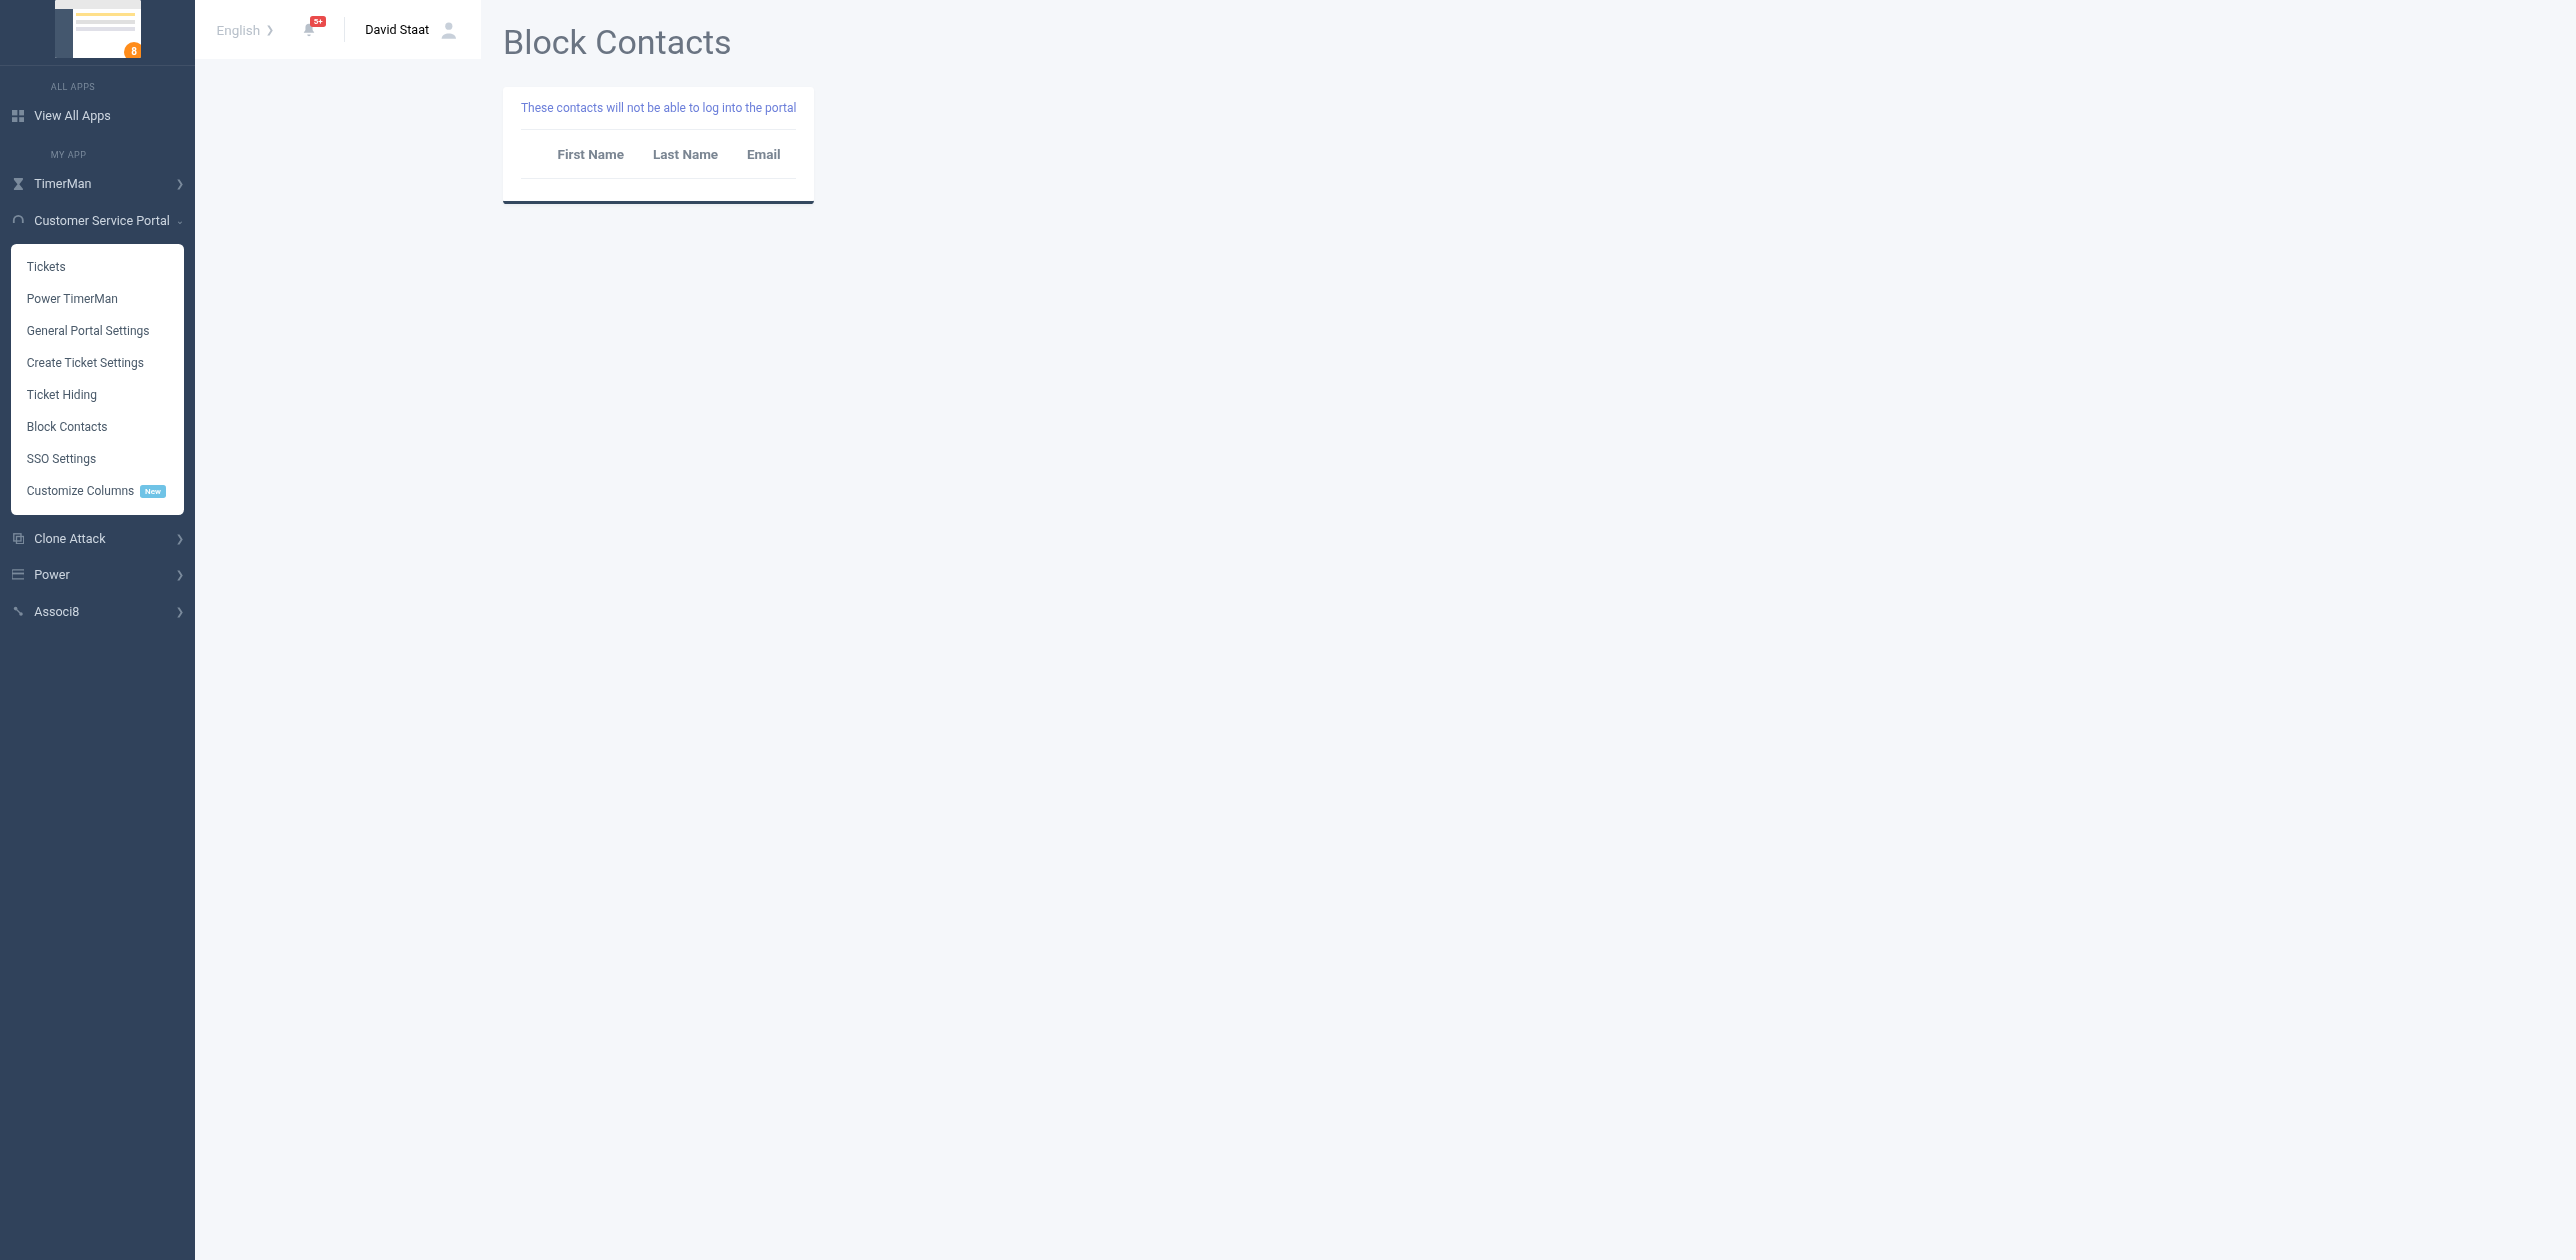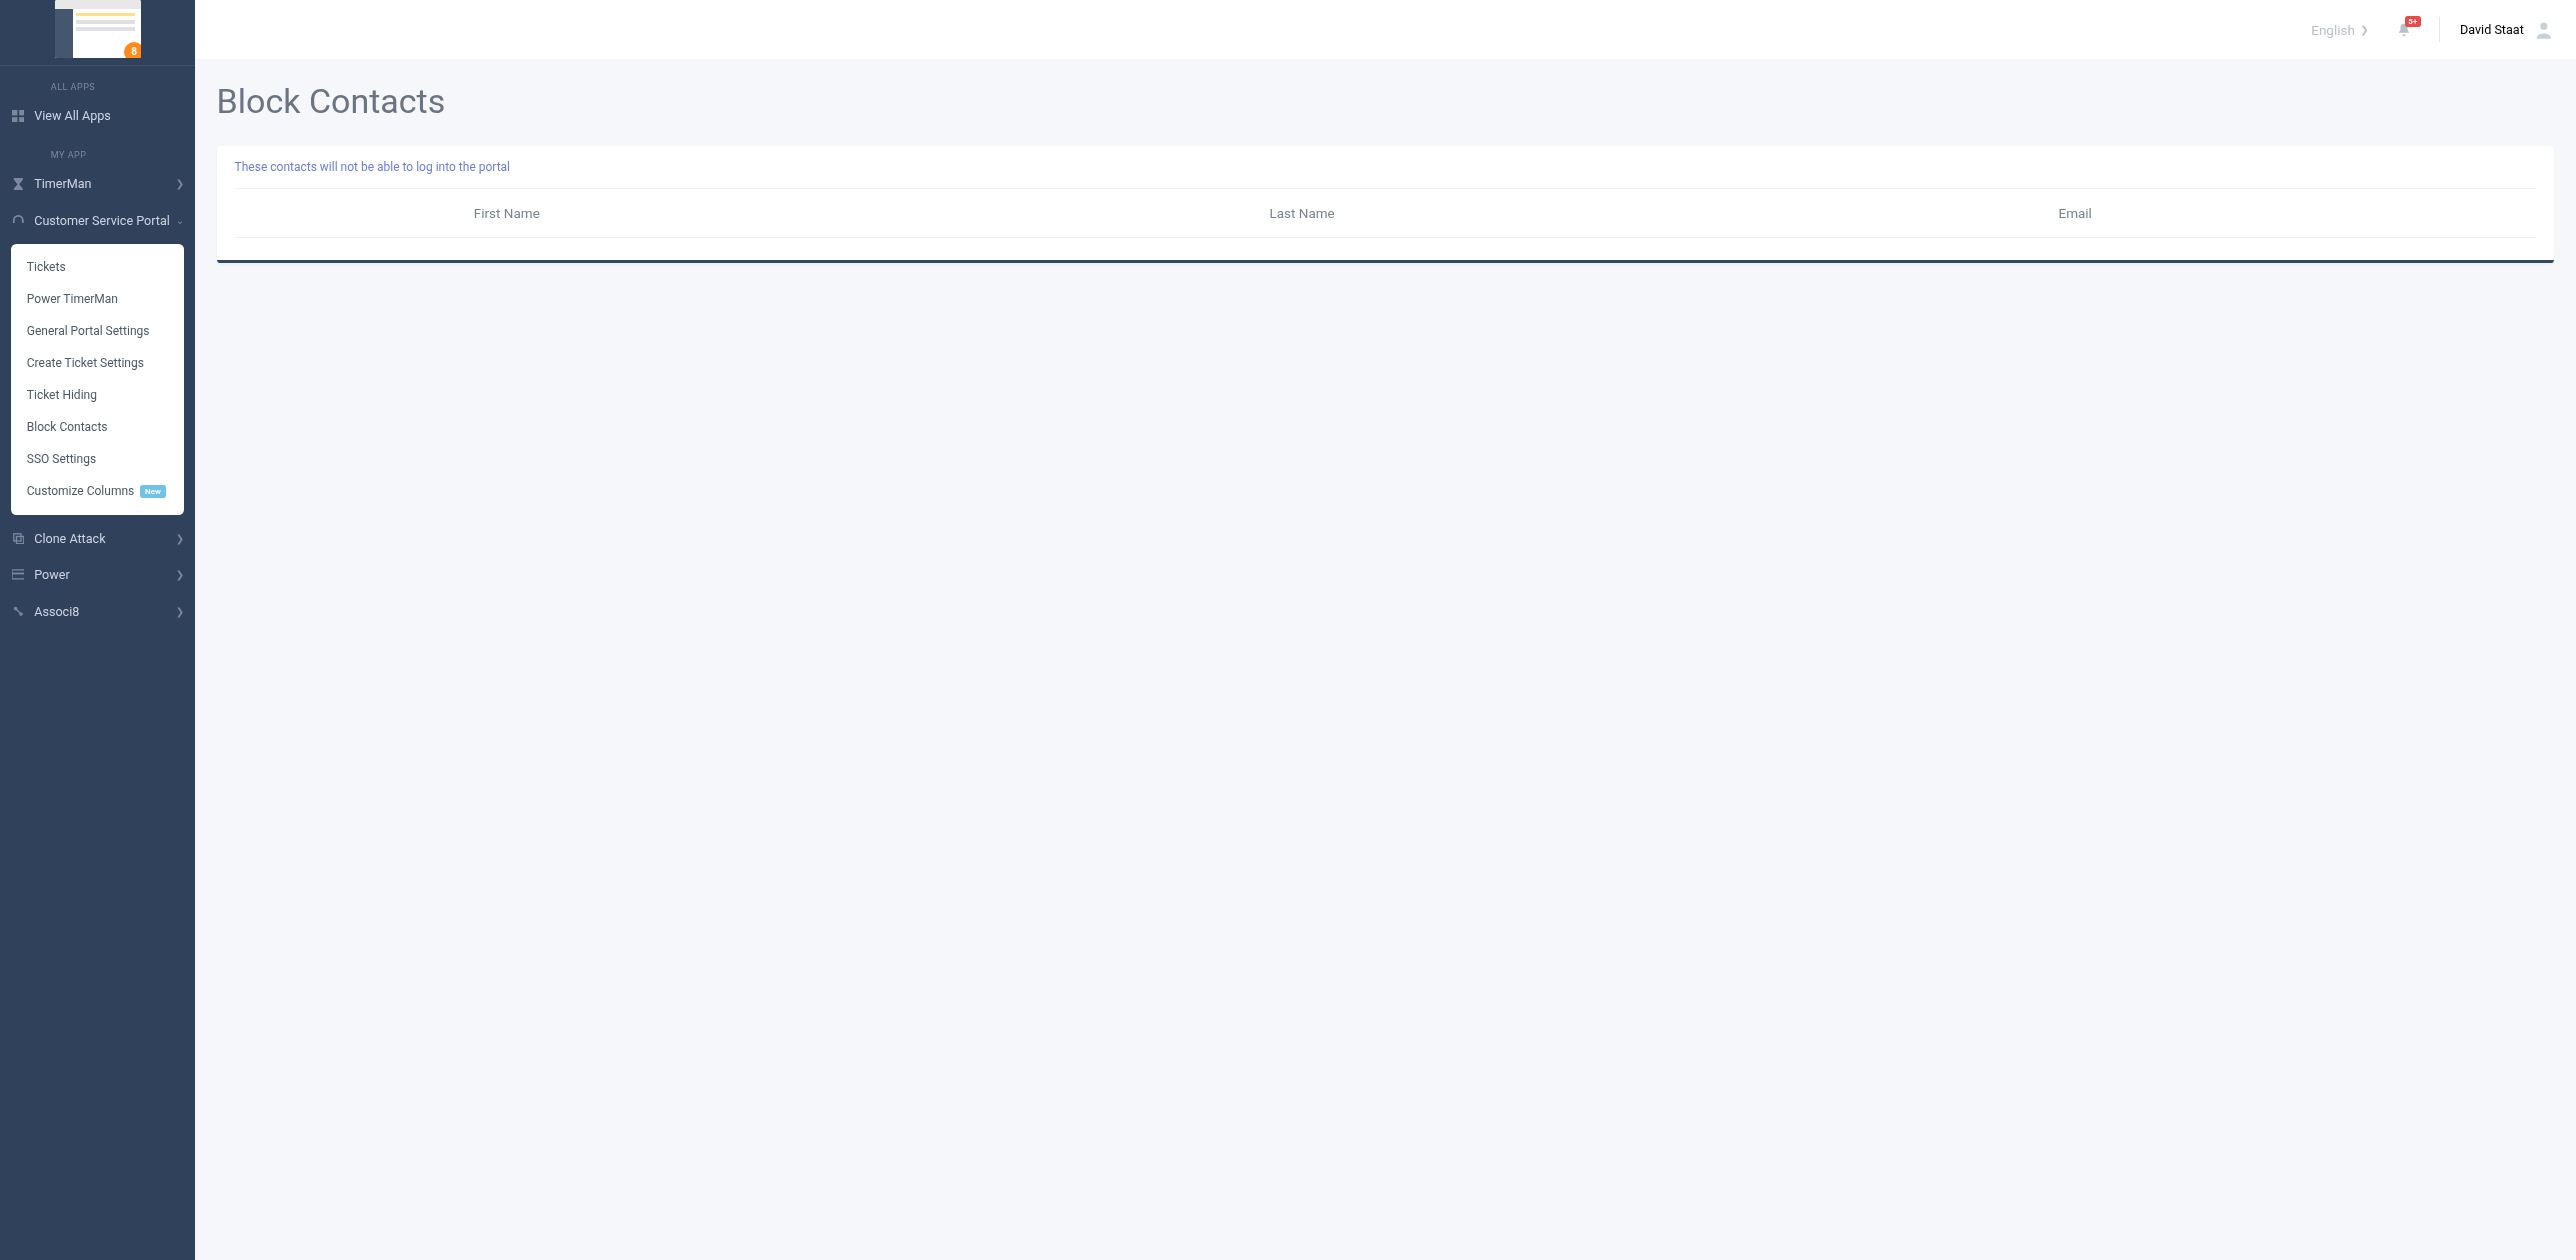--- a/index.html
+++ b/index.html
@@ -94,21 +94,21 @@
     background: #6fc3e6;
     color: #fff;
     font-size: 8px;
     padding: 1.8px 5.4px;
     border-radius: 2.7px;
     font-weight: 600;
   }
   .main {
     flex: 1;
     display: flex;
-    flex-direction: column;
+    flex-direction: row;
   }
   .topbar {
     height: 59px;
     background: #fff;
     display: flex;
     align-items: center;
     justify-content: flex-end;
     padding: 0 21.6px;
     gap: 20px;
   }
@@ -216,21 +216,21 @@
     padding: 0 18px 21.6px;
   }
   table {
     width: 100%;
     border-collapse: collapse;
   }
   th {
     text-align: left;
     padding: 16px 9px;
     color: #7a8592;
-    font-weight: 400;
+    font-weight: 700;
     font-size: 13.5px;
     border-top: 0.9px solid #eceff3;
     border-bottom: 0.9px solid #eceff3;
   }
   th.first { width: 10%; }
   svg { display:block; }
 </style>
 </head>
 <body>
 

